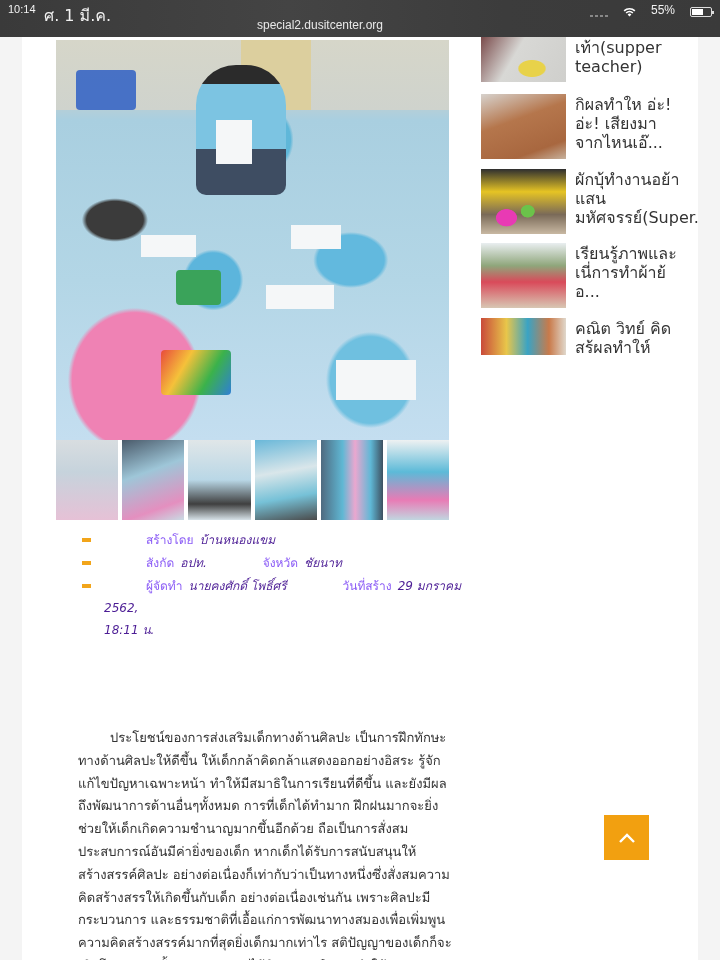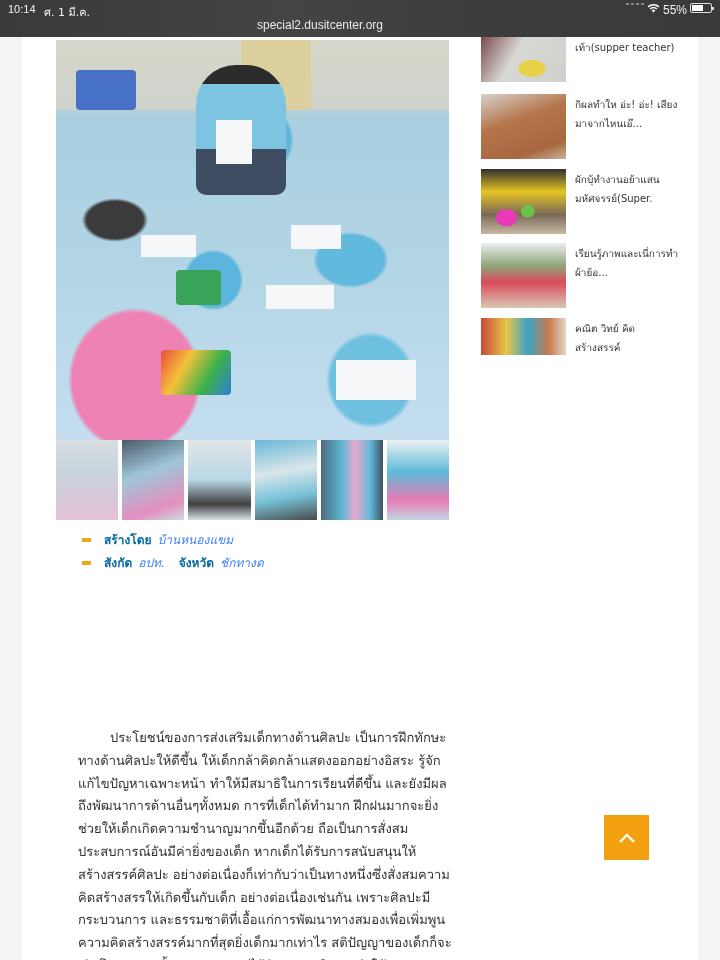--- a/index.html
+++ b/index.html
@@ -3,23 +3,23 @@
 <meta charset="utf-8">
 <style>
   * { box-sizing: border-box; margin: 0; padding: 0; }
   html, body { width: 720px; height: 960px; overflow: hidden; background: #f4f4f4; font-family: "DejaVu Sans", "Liberation Sans", sans-serif; }
   .statusbar {
     position: absolute; left: 0; top: 0; width: 720px; height: 37px;
     background: linear-gradient(90deg, #3a3a3a 0%, #444 40%, #3c3c3c 70%, #3a3a3a 100%);
     color: #f2f2f2;
   }
   .statusbar .time { position: absolute; left: 8px; top: 3px; font-size: 11px; font-family: "Liberation Sans", sans-serif; }
-  .statusbar .date { position: absolute; left: 44px; top: 3px; font-size: 11px; }
+  .statusbar .date { position: absolute; left: 44px; top: 3px; font-size: 16px; }
   .statusbar .url { position: absolute; left: 0; width: 640px; top: 18px; text-align: center; font-size: 12px; font-family: "Liberation Sans", sans-serif; color: #e8e8e8; }
-  .statusbar .right { position: absolute; right: 8px; top: 3px; display: flex; align-items: flex-start; gap: 3px; font-size: 12px; font-family: "Liberation Sans", sans-serif; }
+  .statusbar .right { position: absolute; right: 8px; top: 3px; display: flex; align-items: flex-end; gap: 15px; font-size: 12px; font-family: "Liberation Sans", sans-serif; }
   .signal { display: flex; gap: 2px; align-items: flex-end; }
   .signal span { width: 3px; height: 2px; background: #888; display: block; }
   .battery { width: 22px; height: 10px; border: 1px solid #ddd; border-radius: 2px; position: relative; }
   .battery .fill { position: absolute; left: 1px; top: 1px; bottom: 1px; width: 55%; background: #fff; }
   .battery::after { content: ""; position: absolute; right: -3px; top: 3px; width: 2px; height: 3px; background: #ddd; }
 
   .page { position: absolute; left: 22px; top: 37px; width: 676px; height: 923px; background: #fff; }
   .rightstrip { position: absolute; left: 698px; top: 37px; width: 22px; height: 923px; background: #f4f4f4; }
 
   .main-photo {
@@ -38,33 +38,33 @@
   .main-photo .chair { position: absolute; left: 20px; top: 30px; width: 60px; height: 40px; background: #2f5fc4; border-radius: 4px; opacity: .85; }
   .main-photo .teacher { position: absolute; left: 140px; top: 25px; width: 90px; height: 130px; background: linear-gradient(180deg,#2b2b2b 0 15%, #7cc4e2 15% 65%, #3e4d62 65%); border-radius: 40px 40px 10px 10px; }
   .main-photo .paper { position: absolute; background: #f5f7f8; }
 
   .thumbs { position: absolute; left: 34px; top: 403px; width: 393px; height: 80px; display: flex; gap: 4px; }
   .thumb { flex: 1; height: 80px; }
 
   .meta { position: absolute; left: 60px; top: 492px; width: 380px; font-size: 12px; color: #333; }
   .meta .row { position: relative; padding-left: 22px; line-height: 22px; margin-bottom: 1px; }
   .meta .bullet { position: absolute; left: 0; top: 9px; width: 9px; height: 4px; background: #f2a51a; }
-  .meta .label { font-weight: bold; color: #0369a1; margin-right: 6px; }
-  .meta .value { font-style: italic; color: #3b82f6; margin-right: 10px; }
+  .meta .label { font-weight: normal; color: #8b5cf6; margin-right: 6px; margin-left: 42px; }
+  .meta .value { font-style: italic; color: #4c1d95; margin-right: 10px; }
 
   .article {
     position: absolute; left: 56px; top: 690px; width: 382px;
     font-size: 13px; line-height: 22.8px; color: #333; text-indent: 32px;
     font-family: "DejaVu Sans", sans-serif;
   }
 
   .sidebar { position: absolute; left: 459px; top: 0; width: 200px; }
   .side-item { position: absolute; left: 0; width: 200px; }
   .side-thumb { position: absolute; left: 0; width: 85px; height: 65px; }
-  .side-text { position: absolute; left: 94px; width: 106px; font-size: 10px; line-height: 19px; color: #333; }
+  .side-text { position: absolute; left: 94px; width: 106px; font-size: 16px; line-height: 19px; color: #333; }
 
   .to-top {
     position: absolute; left: 582px; top: 778px; width: 45px; height: 45px; background: #f2a010;
     display: flex; align-items: center; justify-content: center; cursor: pointer;
   }
   .to-top svg { width: 18px; height: 12px; }
 </style>
 </head>
 <body>
 
@@ -118,21 +118,27 @@
   </div>
 
   <div class="meta">
     <div class="row">
       <span class="bullet"></span>
       <span class="label">สร้างโดย</span><span class="value">บ้านหนองแขม</span>
     </div>
     <div class="row">
       <span class="bullet"></span>
       <span class="label">สังกัด</span><span class="value">อปท.</span>
-      <span class="label">จังหวัด</span><span class="value">ชักทางด</span>
+      <span class="label">จังหวัด</span><span class="value">ชัยนาท</span>
+    </div>
+    <div class="row">
+      <span class="bullet"></span>
+      <span class="label">ผู้จัดทำ</span><span class="value">นายคงศักดิ์ โพธิ์ศรี</span>
+      <span class="label">วันที่สร้าง</span><span class="value">29 มกราคม 2562,</span>
+      <br><span class="value">18:11 น.</span>
     </div>
   </div>
 
   <div class="article">ประโยชน์ของการส่งเสริมเด็กทางด้านศิลปะ เป็นการฝึกทักษะทางด้านศิลปะให้ดีขึ้น ให้เด็กกล้าคิดกล้าแสดงออกอย่างอิสระ รู้จักแก้ไขปัญหาเฉพาะหน้า ทำให้มีสมาธิในการเรียนที่ดีขึ้น และยังมีผลถึงพัฒนาการด้านอื่นๆทั้งหมด การที่เด็กได้ทำมาก ฝึกฝนมากจะยิ่งช่วยให้เด็กเกิดความชำนาญมากขึ้นอีกด้วย ถือเป็นการสั่งสมประสบการณ์อันมีค่ายิ่งของเด็ก หากเด็กได้รับการสนับสนุนให้สร้างสรรค์ศิลปะ อย่างต่อเนื่องก็เท่ากับว่าเป็นทางหนึ่งซึ่งสั่งสมความคิดสร้างสรรให้เกิดขึ้นกับเด็ก อย่างต่อเนื่องเช่นกัน เพราะศิลปะมีกระบวนการ และธรรมชาติที่เอื้อแก่การพัฒนาทางสมองเพื่อเพิ่มพูนความคิดสร้างสรรค์มากที่สุดยิ่งเด็กมากเท่าไร สติปัญญาของเด็กก็จะเติบโตมากเท่านั้น และหากการได้คิดมากๆ คือการทำให้สมองแหลมคม การที่เด็กได้ขีดเส้นลงไปแต่ละเส้น หรือระบายสีก็ล้วนมีผลทำให้สมองได้ทำงานอย่างต่อเนื่องเช่นกัน</div>
 
   <div class="sidebar">
     <div class="side-item" style="top:0;">
       <div class="side-thumb" style="top:0;height:45px;background:radial-gradient(ellipse at 60% 70%,#e8d24a 0 18%,transparent 20%),linear-gradient(120deg,#7a4b4b,#d8d8d5 40%,#cfcfcc);"></div>
       <div class="side-text" style="top:1px;">เท้า(supper teacher)</div>
     </div>
@@ -143,21 +149,21 @@
     <div class="side-item" style="top:132px;">
       <div class="side-thumb" style="top:0;background:radial-gradient(ellipse at 30% 75%,#e83ab4 0 12%,transparent 13%),radial-gradient(ellipse at 55% 65%,#6bc34a 0 10%,transparent 11%),linear-gradient(180deg,#2f2f2f,#e6c424 35%,#7a6a58 70%,#c8b8a2);"></div>
       <div class="side-text" style="top:1px;">ผักบุ้ทำงานอย้าแสน มหัศจรรย์(Super.</div>
     </div>
     <div class="side-item" style="top:206px;">
       <div class="side-thumb" style="top:0;background:linear-gradient(180deg,#e9eef0,#8fa67b 35%,#d94a5a 60%,#d8c7b3);"></div>
       <div class="side-text" style="top:1px;">เรียนรู้ภาพและเนี่การทำผ้าย้อ...</div>
     </div>
     <div class="side-item" style="top:281px;">
       <div class="side-thumb" style="top:0;height:37px;background:linear-gradient(90deg,#c94a3a,#e8c64a 30%,#3aa3c4 55%,#c97a4a 80%,#e0d8cc);"></div>
-      <div class="side-text" style="top:1px;">คณิต วิทย์ คิด สร้างสรรค์</div>
+      <div class="side-text" style="top:1px;">คณิต วิทย์ คิด สร้ผลทำให์</div>
     </div>
   </div>
 
   <div class="to-top">
     <svg viewBox="0 0 18 12">
         <path d="M2 10 L9 3 L16 10" fill="none" stroke="#fff" stroke-width="2.4"></path>
       </svg>
   </div>
 </div>
 

